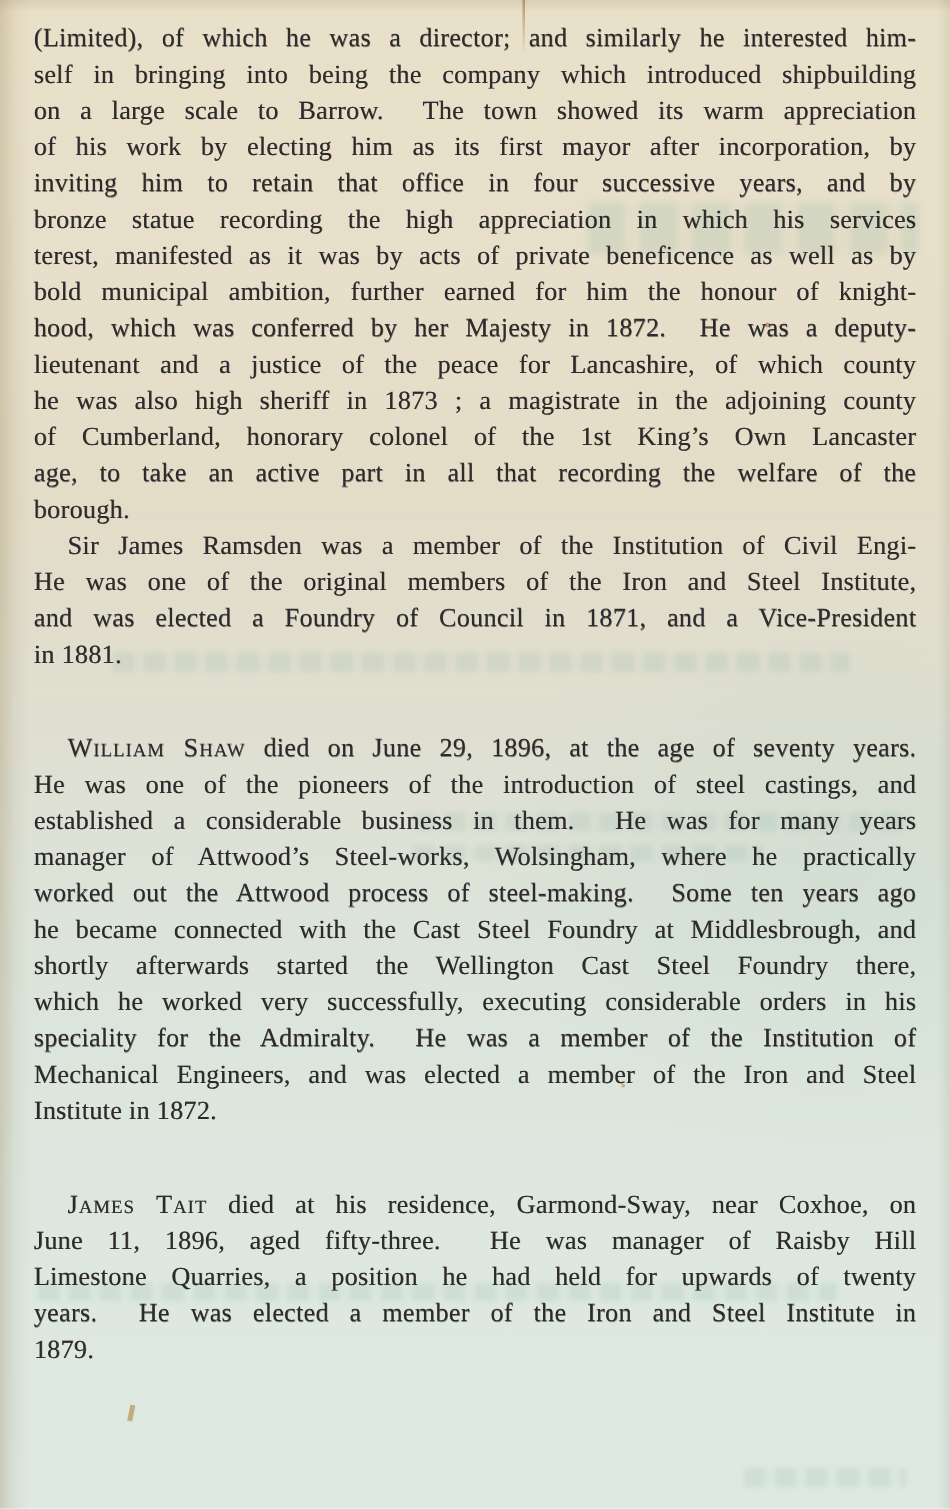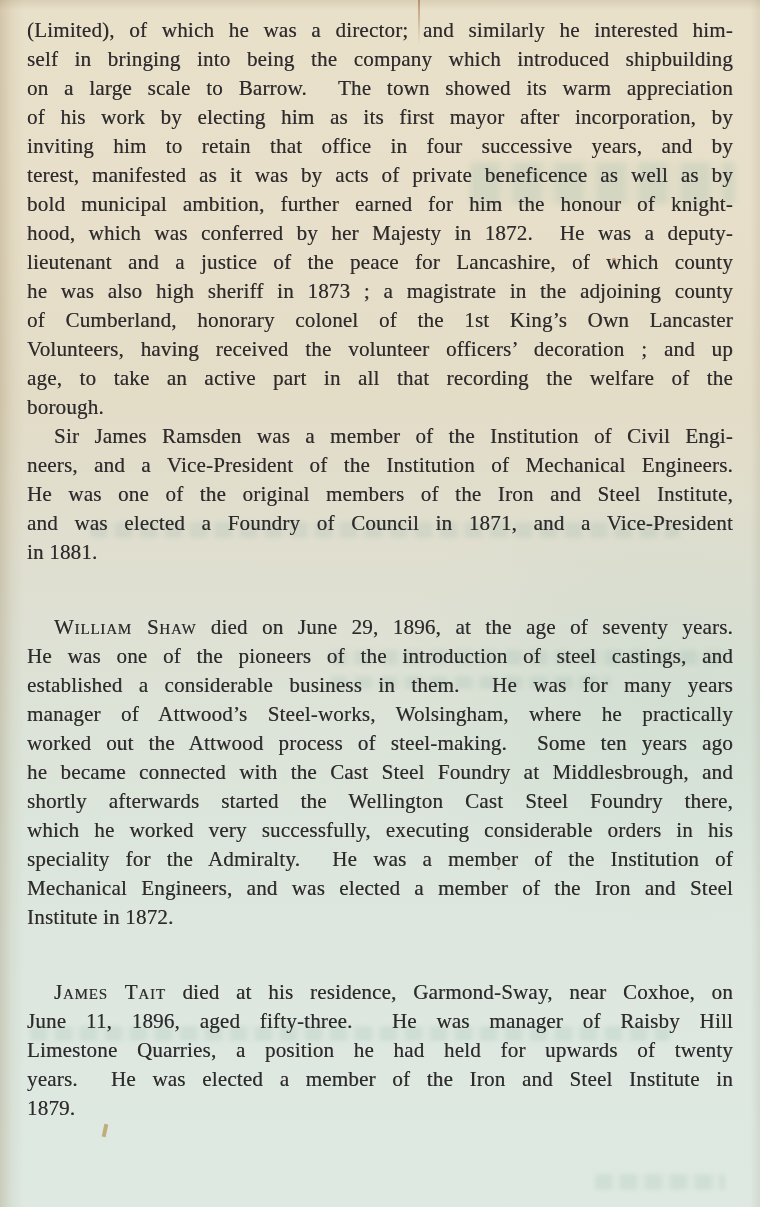--- a/index.html
+++ b/index.html
@@ -100,34 +100,33 @@
   <div class="speck" style="left:497px; top:867px; width:3px; height:3px; border-radius:50%; background:rgba(190,120,60,0.5);"></div>
 
   <div class="text-block">
 
     <div class="para">
       <div class="ln">(Limited), of which he was a director; and similarly he interested him-</div>
       <div class="ln">self in bringing into being the company which introduced shipbuilding</div>
       <div class="ln">on a large scale to Barrow.  The town showed its warm appreciation</div>
       <div class="ln">of his work by electing him as its first mayor after incorporation, by</div>
       <div class="ln">inviting him to retain that office in four successive years, and by</div>
+      <div class="ln">bronze statue recording the high appreciation in which his services</div>
       <div class="ln">terest, manifested as it was by acts of private beneficence as well as by</div>
       <div class="ln">bold municipal ambition, further earned for him the honour of knight-</div>
       <div class="ln">hood, which was conferred by her Majesty in 1872.  He was a deputy-</div>
       <div class="ln">lieutenant and a justice of the peace for Lancashire, of which county</div>
       <div class="ln">he was also high sheriff in 1873 ; a magistrate in the adjoining county</div>
       <div class="ln">of Cumberland, honorary colonel of the 1st King’s Own Lancaster</div>
-      <div class="ln">Volunteers, having received the volunteer officers’ decoration ; and up</div>
       <div class="ln">age, to take an active part in all that recording the welfare of the</div>
       <div class="ln end">borough.</div>
     </div>
 
     <div class="para">
       <div class="ln ind">Sir James Ramsden was a member of the Institution of Civil Engi-</div>
-      <div class="ln">neers, and a Vice-President of the Institution of Mechanical Engineers.</div>
       <div class="ln">He was one of the original members of the Iron and Steel Institute,</div>
       <div class="ln">and was elected a Foundry of Council in 1871, and a Vice-President</div>
       <div class="ln end">in 1881.</div>
     </div>
 
     <div class="para gap">
       <div class="ln ind"><span class="sc">William Shaw</span><span> died on June 29, 1896, at the age of seventy years.</span></div>
       <div class="ln">He was one of the pioneers of the introduction of steel castings, and</div>
       <div class="ln">established a considerable business in them.  He was for many years</div>
       <div class="ln">manager of Attwood’s Steel-works, Wolsingham, where he practically</div>

